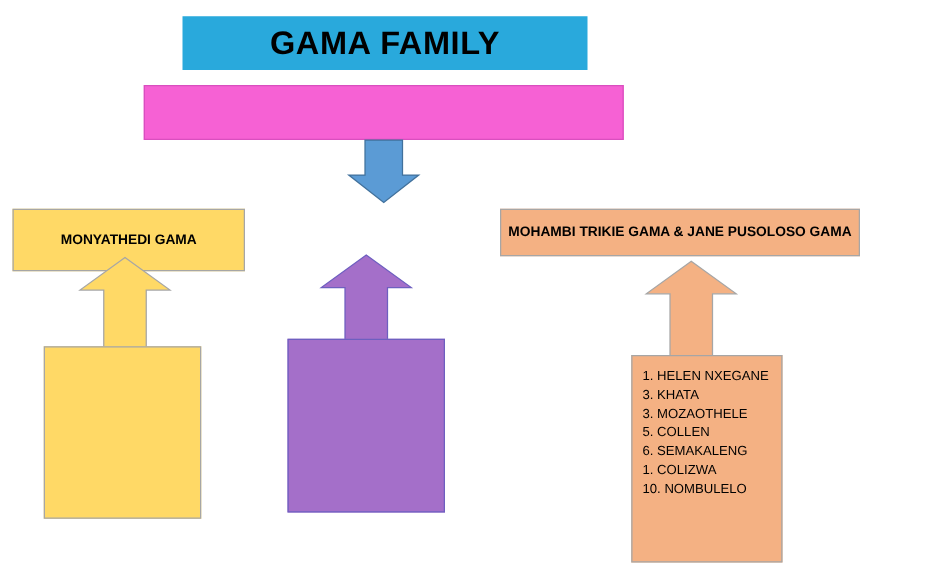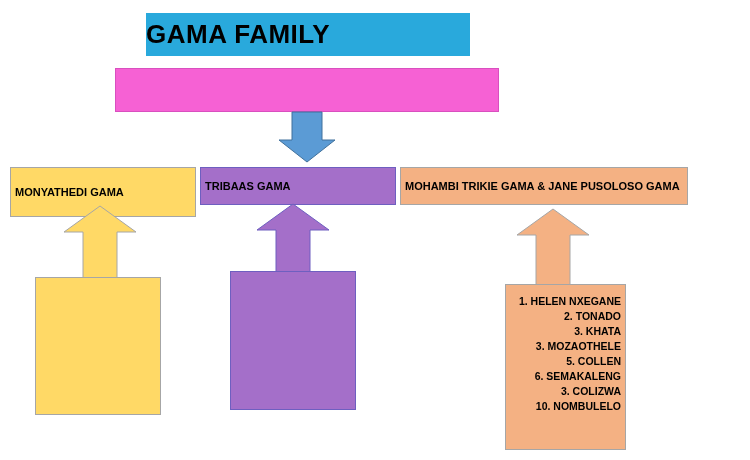--- a/index.html
+++ b/index.html
@@ -13,21 +13,21 @@
     width: 750px;
     height: 460px;
     background: #ffffff;
     overflow: hidden;
   }
   .shape {
     position: absolute;
     box-sizing: border-box;
     display: flex;
     align-items: center;
-    justify-content: flex-start;
+    justify-content: center;
     text-align: center;
   }
   .title-box {
     background: var(--cyan);
     color: #000;
     font-weight: bold;
     font-size: 26px;
     letter-spacing: 0.5px;
   }
   .root-box {
@@ -62,26 +62,26 @@
   .arrow-purple polygon { fill: var(--purple); stroke: var(--purple-border); stroke-width: 1; }
   .arrow-orange polygon { fill: var(--orange); stroke: var(--orange-border); stroke-width: 1; }
   .list-box {
     position: absolute;
     box-sizing: border-box;
     background: var(--orange);
     border: 1px solid var(--orange-border);
     padding: 9px 4px 4px 8px;
   }
   .list-item {
-    font-weight: bold;
+    font-weight: normal;
     font-size: 10.5px;
     color: #000;
     line-height: 15px;
     white-space: nowrap;
-    text-align: right;
+    text-align: left;
   }
 </style>
 </head>
 <body>
 
 <div class="canvas">
 
   <div class="shape title-box" style="left:146px; top:13px; width:324px; height:43px;">
     <span>GAMA FAMILY</span>
   </div>
@@ -91,23 +91,20 @@
   </div>
 
   <svg class="arrow arrow-blue" style="left:279px; top:112px;" width="56" height="50" viewBox="0 0 56 50">
     <polygon points="13,0 43,0 43,28 56,28 28,50 0,28 13,28"></polygon>
   </svg>
 
   <div class="shape box-yellow" style="left:10px; top:167px; width:186px; height:50px;">
     <span class="gen-label">MONYATHEDI GAMA</span>
   </div>
 
-  <div class="shape box-purple" style="left:200px; top:167px; width:196px; height:38px;">
-    <span class="gen-label">TRIBAAS GAMA</span>
-  </div>
 
   <div class="shape box-orange" style="left:400px; top:167px; width:288px; height:38px;">
     <span class="gen-label">MOHAMBI TRIKIE GAMA &amp; JANE PUSOLOSO GAMA</span>
   </div>
 
   <svg class="arrow arrow-yellow" style="left:64px; top:206px;" width="72" height="72" viewBox="0 0 72 72">
     <polygon points="36,0 72,26 53,26 53,72 19,72 19,26 0,26"></polygon>
   </svg>
 
   <svg class="arrow arrow-purple" style="left:257px; top:204px;" width="72" height="68" viewBox="0 0 72 68">
@@ -117,22 +114,21 @@
   <svg class="arrow arrow-orange" style="left:517px; top:209px;" width="72" height="76" viewBox="0 0 72 76">
     <polygon points="36,0 72,26 53,26 53,76 19,76 19,26 0,26"></polygon>
   </svg>
 
   <div class="shape box-yellow" style="left:35px; top:277px; width:126px; height:138px;"></div>
 
   <div class="shape box-purple" style="left:230px; top:271px; width:126px; height:139px;"></div>
 
   <div class="list-box" style="left:505px; top:284px; width:121px; height:166px;">
     <div class="list-item">1. HELEN NXEGANE</div>
-    <div class="list-item">2. TONADO</div>
     <div class="list-item">3. KHATA</div>
     <div class="list-item">3. MOZAOTHELE</div>
     <div class="list-item">5. COLLEN</div>
     <div class="list-item">6. SEMAKALENG</div>
-    <div class="list-item">3. COLIZWA</div>
+    <div class="list-item">1. COLIZWA</div>
     <div class="list-item">10. NOMBULELO</div>
   </div>
 
 </div>
 
 </body></html>

